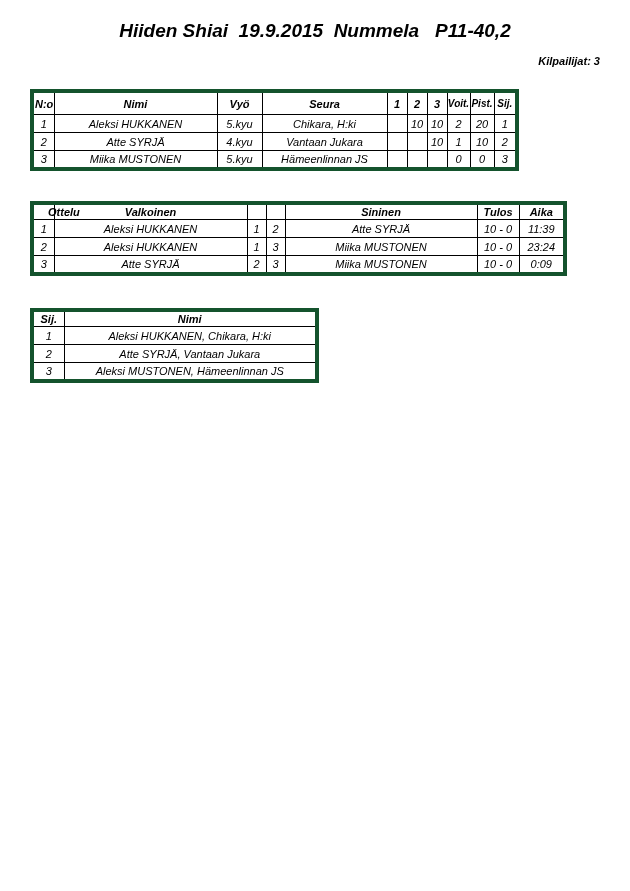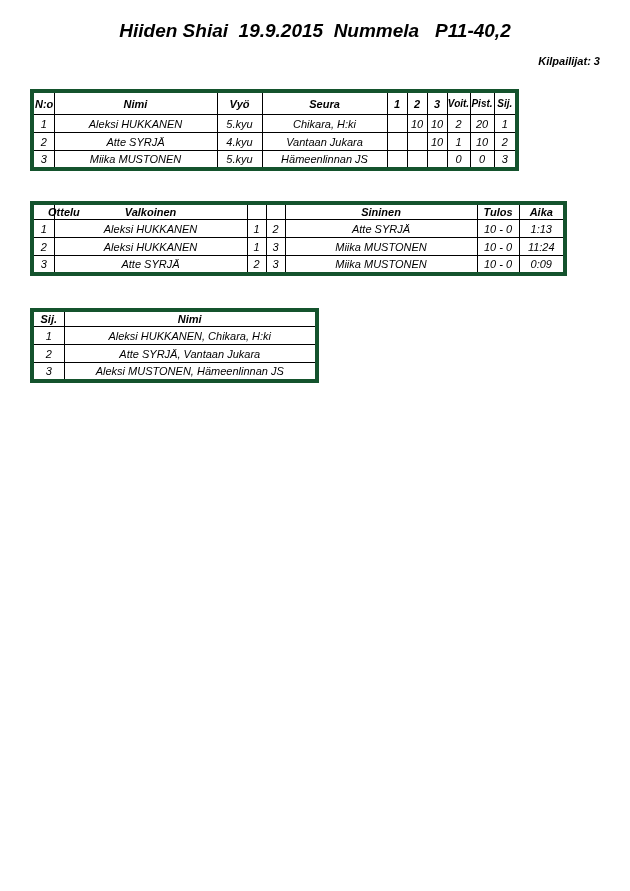--- a/index.html
+++ b/index.html
@@ -125,30 +125,30 @@
       </tr>
     </thead>
     <tbody>
       <tr>
         <td class="ac">1</td>
         <td class="al">Aleksi HUKKANEN</td>
         <td class="ac">1</td>
         <td class="ac">2</td>
         <td class="al">Atte SYRJÄ</td>
         <td class="ac">10 - 0</td>
-        <td class="ac">1:13</td>
+        <td class="ac">11:39</td>
       </tr>
       <tr>
         <td class="ac">2</td>
         <td class="al">Aleksi HUKKANEN</td>
         <td class="ac">1</td>
         <td class="ac">3</td>
         <td class="al">Miika MUSTONEN</td>
         <td class="ac">10 - 0</td>
-        <td class="ac">11:24</td>
+        <td class="ac">23:24</td>
       </tr>
       <tr>
         <td class="ac">3</td>
         <td class="al">Atte SYRJÄ</td>
         <td class="ac">2</td>
         <td class="ac">3</td>
         <td class="al">Miika MUSTONEN</td>
         <td class="ac">10 - 0</td>
         <td class="ac">0:09</td>
       </tr>

